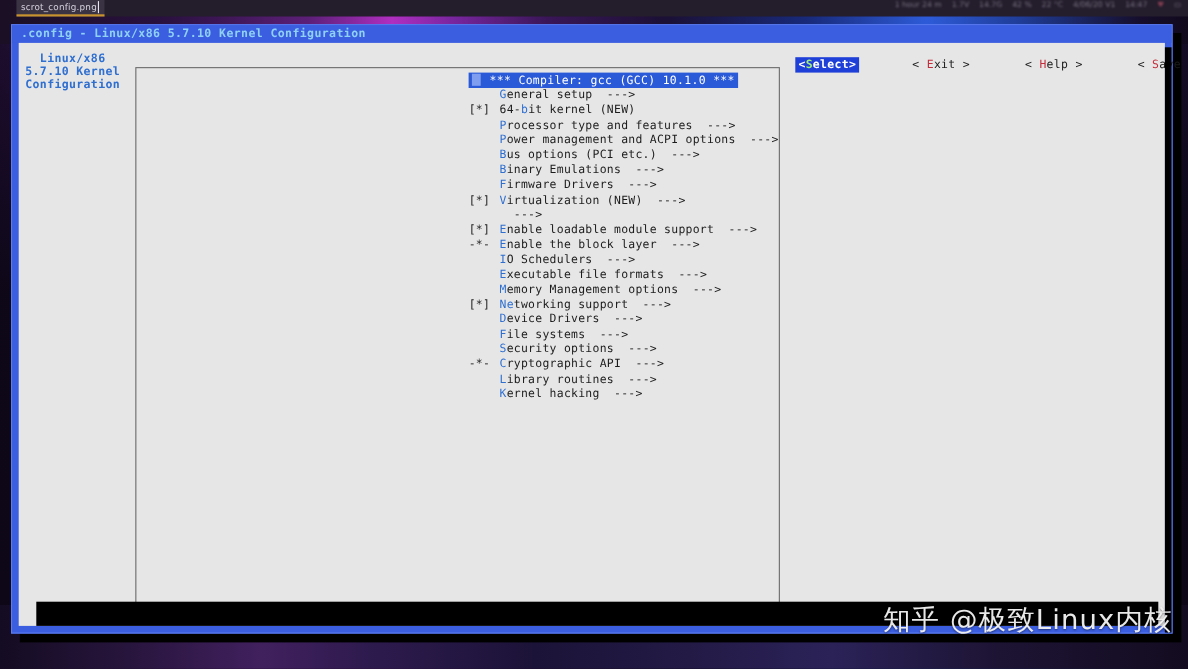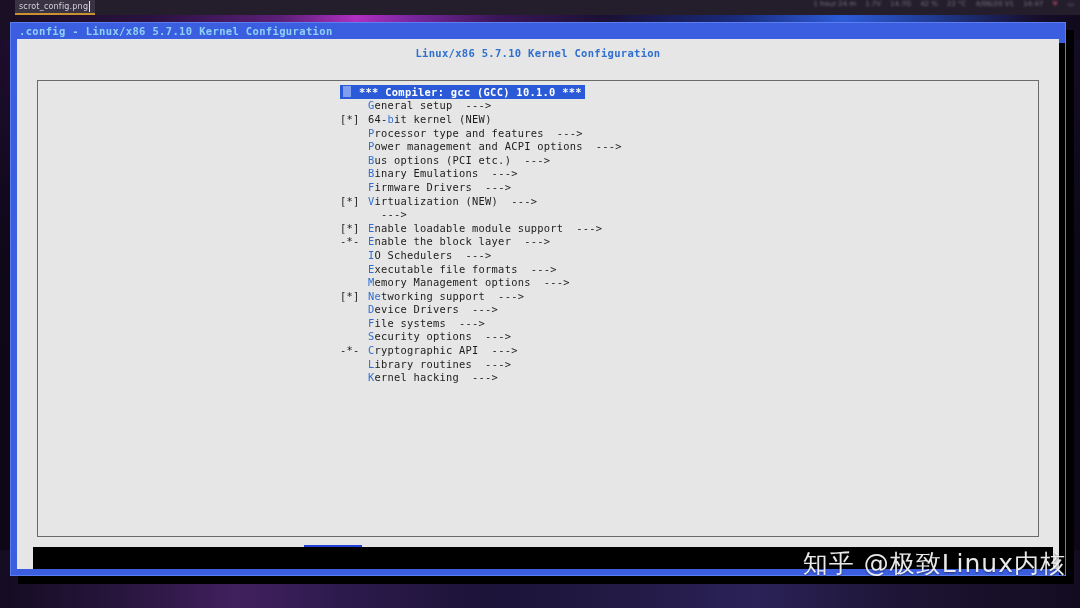--- a/index.html
+++ b/index.html
@@ -125,21 +125,21 @@
     white-space: nowrap;
   }
 
   
   #dialog-body {
     flex: 1;
     margin: 0 6px 6px 6px;
     background: #e6e6e6;
     position: relative;
     display: flex;
-    flex-direction: column;
+    flex-direction: row;
     padding: 5px 6px 6px 6px;
   }
   #dialog-body::after {
     
     content: "";
     position: absolute;
     right: -6px; top: 4px;
     width: 6px; bottom: -6px;
     background: #000;
   }
@@ -208,21 +208,21 @@
     height: 13.6px;
     padding-right: 3px;
   }
   .sel-cursor {
     display: inline-block;
     width: 8px;
     height: 11px;
     background: #7f9ef0;
     margin: 0 8px 0 3px;
   }
-  .sel-text { color: #ffffff; font-weight: bold; letter-spacing: 0.3px; }
+  .sel-text { color: #ffffff; font-weight: normal; letter-spacing: 0.3px; }
 
   
   #button-bar {
     display: flex;
     justify-content: center;
     align-items: center;
     gap: 46px;
     height: 22px;
     margin-top: 4px;
   }

